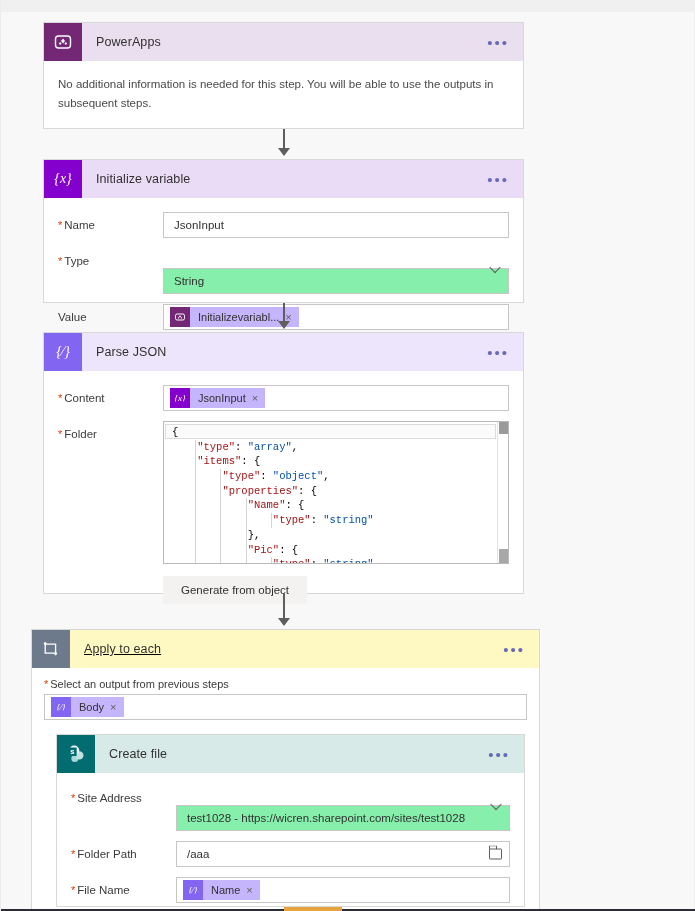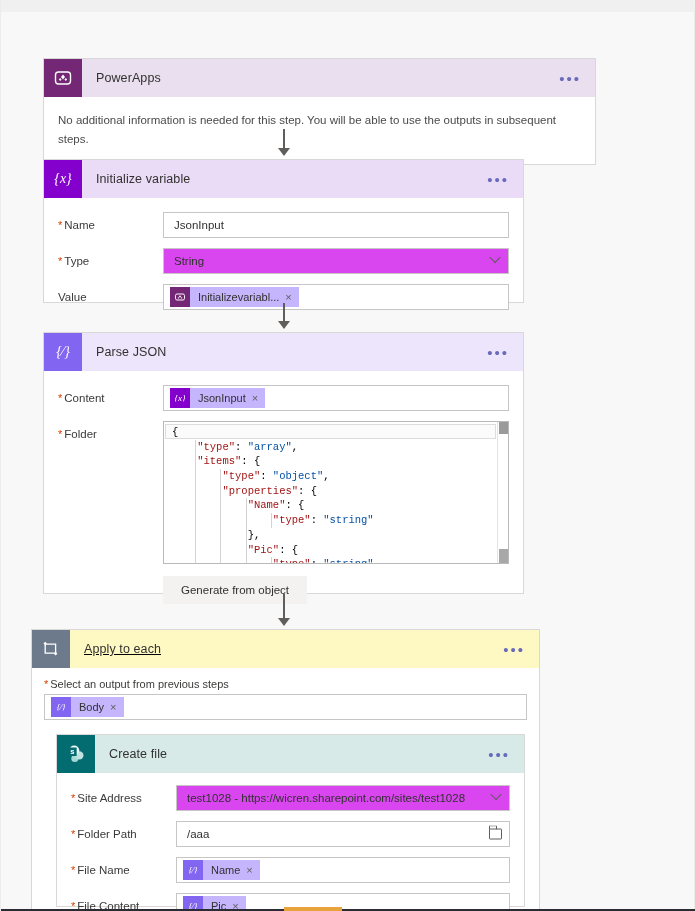--- a/index.html
+++ b/index.html
@@ -138,28 +138,29 @@
     color: #323130;
     padding: 0 10px;
     font-family: "Liberation Sans", sans-serif;
     line-height: 24px;
   }
 
   .select-input {
     width: 100%;
     height: 26px;
     border: 1px solid #c8c6c4;
-    background: #d946ef;
+    background: #86efac;
     font-size: 11.5px;
     color: #323130;
     padding: 0 28px 0 10px;
     line-height: 24px;
     position: relative;
     white-space: nowrap;
     overflow: hidden;
+    margin-top: 20px;
   }
 
   .chev {
     position: absolute;
     right: 9px;
     top: 50%;
     transform: translateY(-50%);
     width: 9px;
     height: 9px;
     pointer-events: none;
@@ -355,21 +356,21 @@
     background: #2b2b33;
   }
 </style>
 </head>
 <body>
 
 <div id="canvas">
 
   <div class="top-strip"></div>
 
-  <div class="card" style="left:42px; top:22px; width:553px; height:107px;margin-top:36px;">
+  <div class="card" style="left:42px; top:22px; width:481px; height:107px;">
     <div class="card-header hdr-powerapps">
       <div class="card-icon tile-powerapps">
         <svg width="20" height="20" viewBox="0 0 20 20" aria-hidden="true">
           <rect x="2.5" y="4" width="15" height="12" rx="3" ry="3" fill="none" stroke="#ffffff" stroke-width="1.4"></rect>
           <path d="M10 6.6 L12 9 L10 11.4 L8 9 Z" fill="#ffffff"></path>
           <path d="M7.2 10.1 L8.5 11.6 L7.2 13.1 L5.9 11.6 Z" fill="#ffffff"></path>
           <path d="M12.8 10.1 L14.1 11.6 L12.8 13.1 L11.5 11.6 Z" fill="#ffffff"></path>
         </svg>
       </div>
       <div class="card-title">PowerApps</div>

